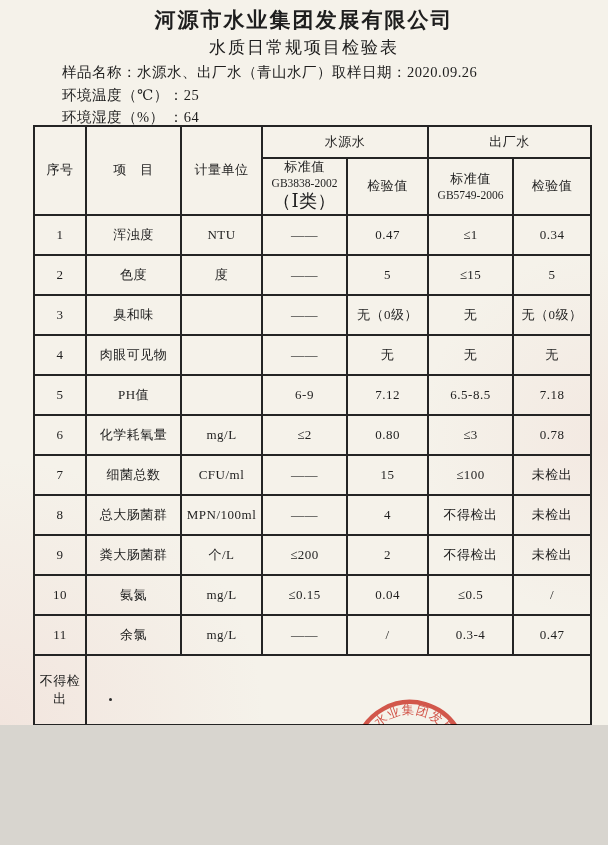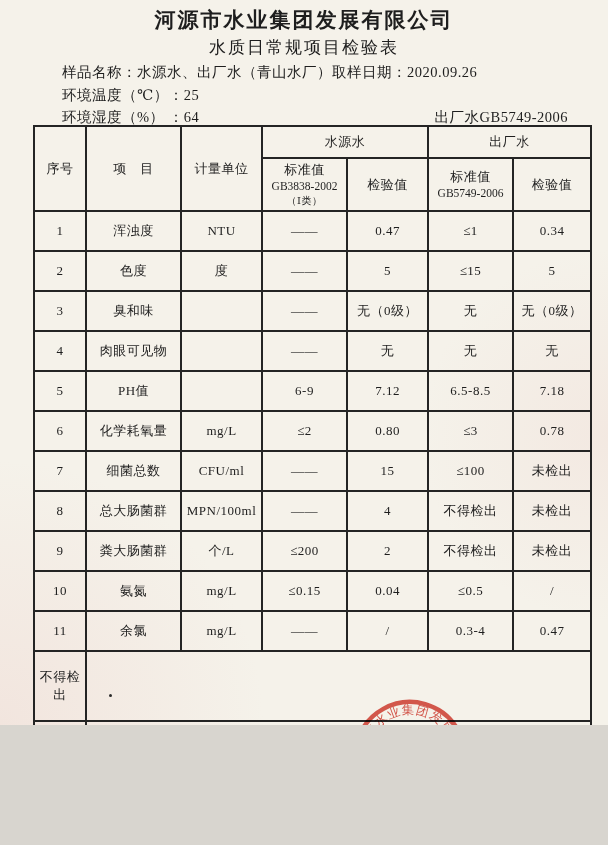--- a/index.html
+++ b/index.html
@@ -41,21 +41,21 @@
   table.report td{
     border:2px solid #242424;
     text-align:center;vertical-align:middle;
     font-size:13px;padding:0;overflow:hidden;
     letter-spacing:.5px;
   }
   td.group-hd{font-size:14.5px;letter-spacing:3px;}
   td.col-hd{font-size:14px;letter-spacing:2px;}
   .std-l1{font-size:13px;display:block;line-height:1.3;}
   .std-l2{font-size:11.5px;display:block;line-height:1.25;letter-spacing:0;}
-  .std-l3{font-size:10px;display:block;line-height:1.3;}
+  .std-l3{font-size:18px;display:block;line-height:1.3;}
   td.item-cell{text-align:left;padding-left:7px;letter-spacing:1px;}
   td.label-cell{font-size:14px;letter-spacing:1px;padding:0 6px;}
   td.conclusion-cell{position:relative;}
   .ink-dot{position:absolute;left:22px;top:42px;width:3px;height:3px;background:#2a2a2a;border-radius:50%;}
   td.notes-cell{text-align:left;padding-left:6px;font-size:13.5px;line-height:1.5;letter-spacing:.3px;}
   .note-line{white-space:nowrap;}
 
   .sign-label{position:absolute;font-size:18px;letter-spacing:1px;}
   .sampler{left:45px;top:806px;}
   .tester{left:330px;top:806px;margin-top:24px;}
@@ -78,23 +78,20 @@
   <div class="form-title">水质日常规项目检验表</div>
 
   <div class="meta-line m1">
     <span>样品名称：</span><span>水源水、出厂水（青山水厂）</span><span class="date"><span>取样日期：</span><span>2020.09.26</span></span>
   </div>
   <div class="meta-line m2l">
     <span>环境温度（℃）：</span><span>25</span>
   </div>
   <div class="meta-line m3l">
     <span>环境湿度（%） ：</span><span>64</span>
-  </div>
-  <div class="meta-line m3r">
-    <span>出厂水GB5749-2006</span>
   </div>
 
   <table class="report">
     <colgroup>
       <col style="width:52px">
         <col style="width:95px">
         <col style="width:81px">
       <col style="width:85px">
         <col style="width:81px">
         <col style="width:85px">

